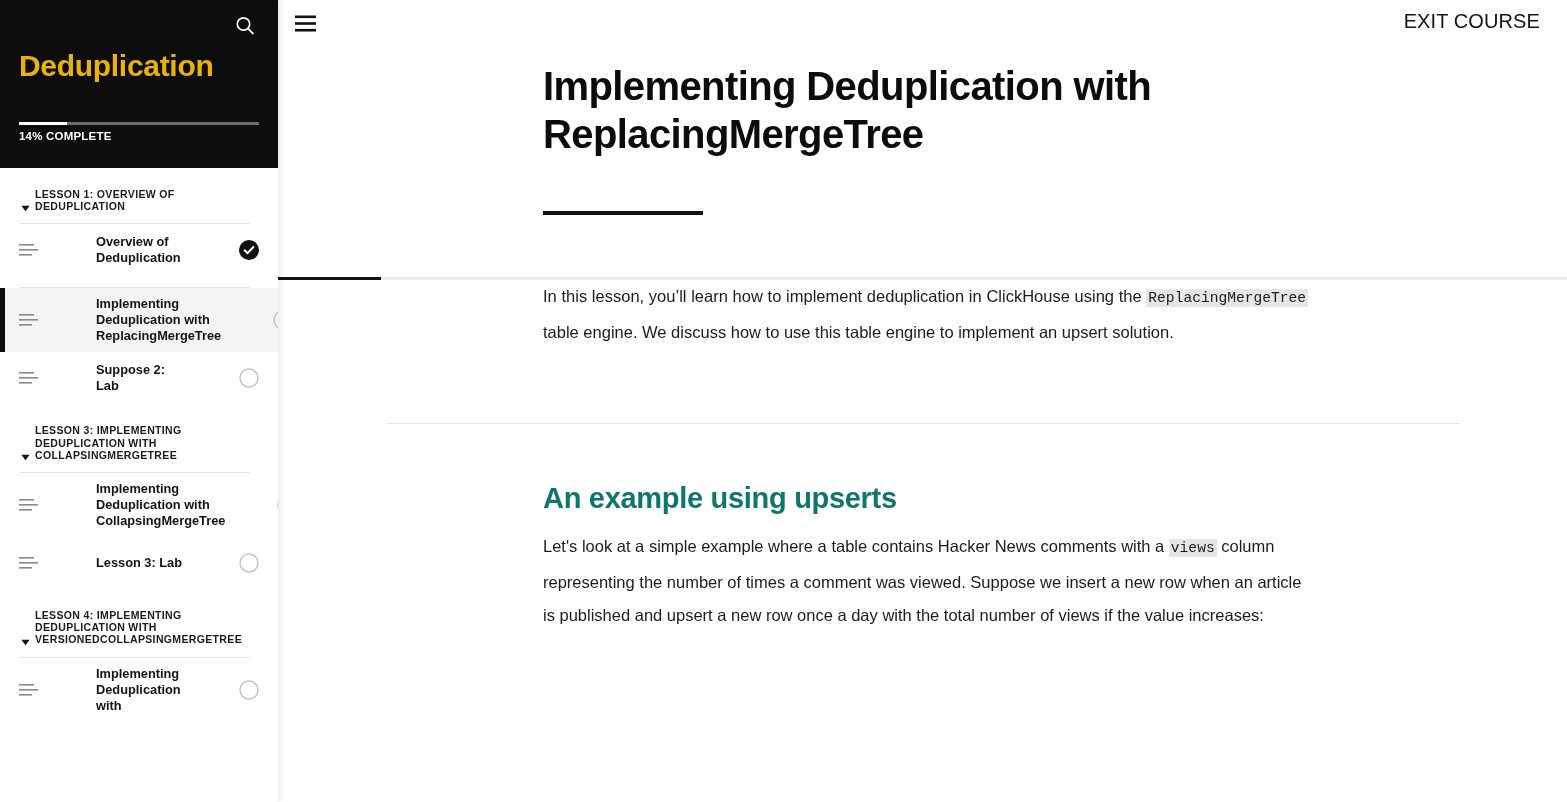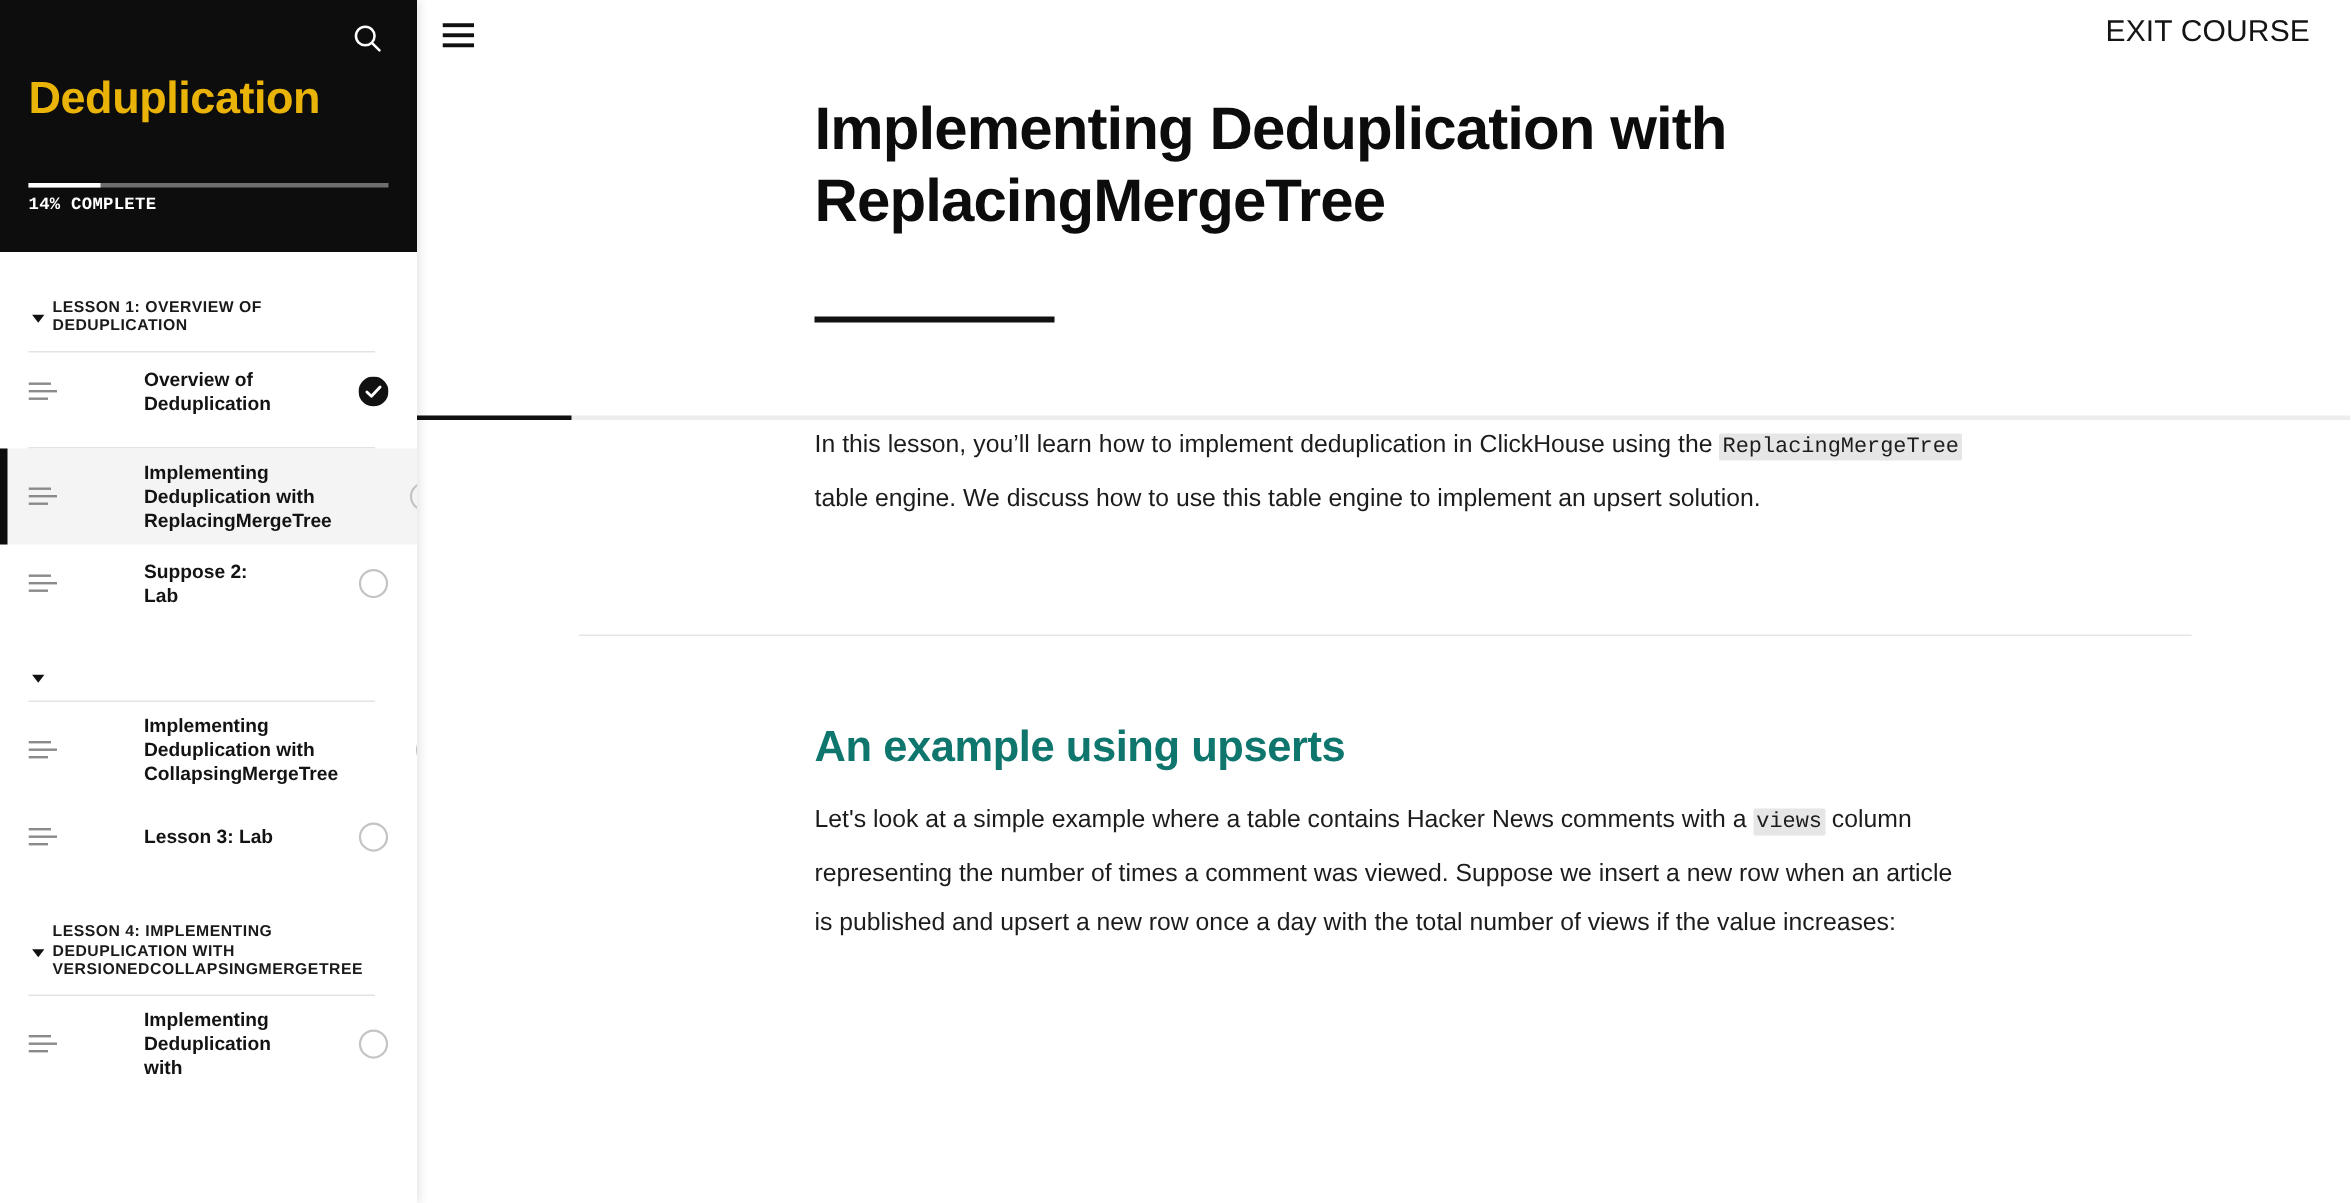--- a/index.html
+++ b/index.html
@@ -77,44 +77,43 @@
   }
 
   .progress-label {
     position: absolute;
     left: 19px;
     top: 130px;
     color: #ffffff;
     font-size: 11.5px;
     font-weight: 700;
     letter-spacing: 0.2px;
-    font-family: Liberation Mono, monospace;
   }
 
   .sidebar-body {
     position: absolute;
     top: 168px;
     left: 0;
     right: 0;
     bottom: 0;
     background: #ffffff;
     overflow: hidden;
   }
 
   .lesson-group-title {
     position: relative;
-    padding: 31px 26px 0 21px;
+    padding: 20px 26px 0 21px;
     font-size: 10.5px;
     line-height: 12.2px;
     font-weight: 700;
     color: #1a1a1a;
     letter-spacing: 0.35px;
     text-transform: uppercase;
     display: flex;
-    align-items: center;
+    align-items: flex-end;
     cursor: pointer;
   }
   .caret {
     width: 9px;
     flex: 0 0 9px;
     margin-right: 5px;
     margin-top: 3px;
   }
   .caret svg { display: block; }
 
@@ -373,20 +372,21 @@
               <circle cx="10" cy="10" r="9" fill="none" stroke="#c4c4c4" stroke-width="1.5"></circle>
             </svg>
           </span>
         </div>
         <div class="lesson-group-title">
           <span class="caret">
             <svg width="9" height="7" viewBox="0 0 9 7" xmlns="http://www.w3.org/2000/svg" aria-hidden="true">
               <path d="M0.4 0.8 L8.6 0.8 L4.5 6.2 Z" fill="#111111"></path>
             </svg>
           </span>
+          <span>LESSON 3: IMPLEMENTING DEDUPLICATION WITH COLLAPSINGMERGETREE</span>
         </div>
         <div class="group-rule"></div>
         <div class="topic-row">
           <span class="topic-icon">
             <svg width="19" height="14" viewBox="0 0 19 14" xmlns="http://www.w3.org/2000/svg" aria-hidden="true">
               <rect x="0" y="1" width="15" height="1.6" fill="#8a8a8a"></rect>
               <rect x="0" y="6" width="19" height="1.6" fill="#8a8a8a"></rect>
               <rect x="0" y="11" width="13" height="1.6" fill="#8a8a8a"></rect>
             </svg>
           </span>

